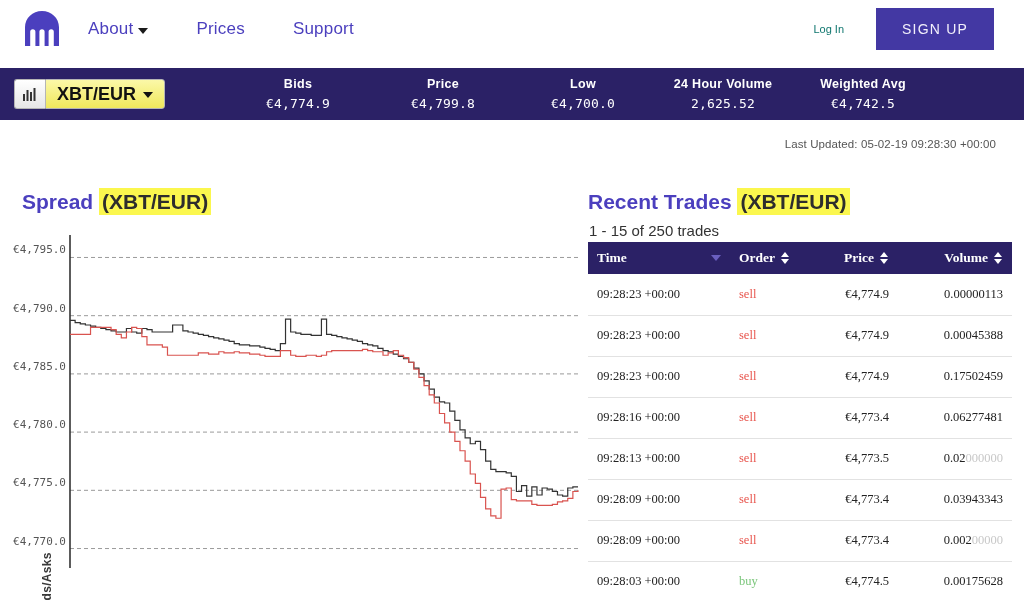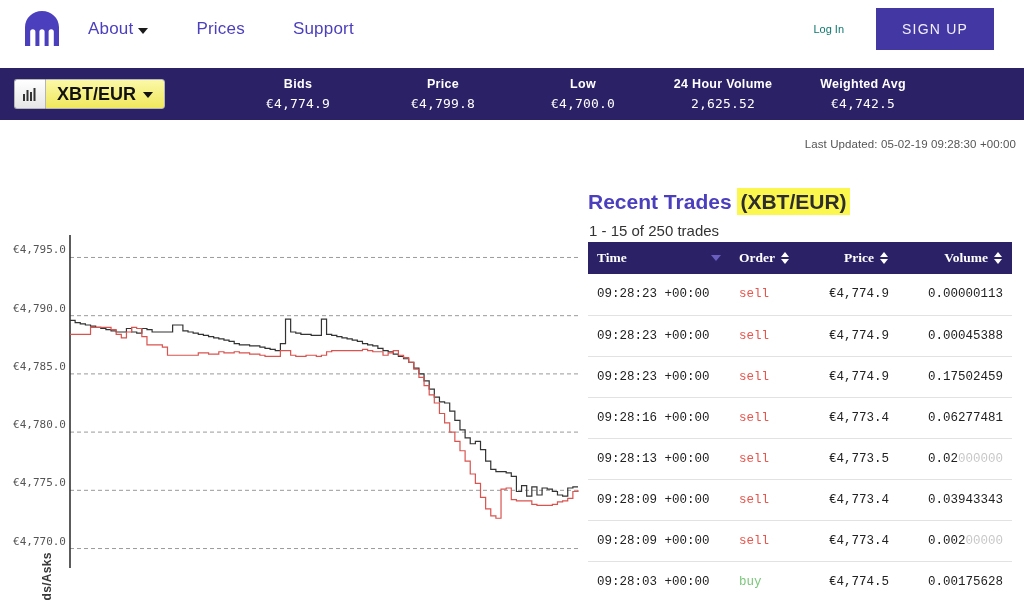--- a/index.html
+++ b/index.html
@@ -58,21 +58,21 @@
   }
   .pair-btn .caret-dn { border-top-color:#111; margin-top:2px; }
   .stats { display:flex; flex:1; justify-content:flex-start; margin-left:58px; }
   .stat { text-align:center; color:#fff; }
   .stat-label { font-size:12.5px; font-weight:700; letter-spacing:.3px; }
   .stat-val { font-size:13px; font-weight:400; margin-top:5px; letter-spacing:.2px;
               font-family:"DejaVu Sans Mono", monospace; }
 
   
   .last-updated {
-    position:absolute; top:138px; right:8px;
+    position:absolute; top:138px; right:28px;
     font-size:11.5px; color:#555; letter-spacing:.1px;
   }
 
   
   .sec-title { position:absolute; font-size:21px; font-weight:700; color:#4b3fbe; white-space:nowrap; }
   .sec-title .hl { background:#fbf74e; color:#2d2d2d; padding:2px 3px; }
   #spread-title { left:22px; top:190px; }
   #trades-title { left:588px; top:190px; }
   .trades-count { position:absolute; left:589px; top:222px; font-size:15px; color:#333; }
 
@@ -105,21 +105,21 @@
   .sort-both i.up   { top:1px;  border-bottom:5px solid #ffffff; }
   .sort-both i.down { top:8px;  border-top:5px solid #ffffff; }
   .sort-down-only {
     display:inline-block; width:0;height:0; margin-left:auto;
     border-left:5px solid transparent;border-right:5px solid transparent;
     border-top:6px solid #6a5fc0;
   }
   table.trades-tbl tbody td {
     height:41px; padding:0 9px; font-size:12.5px; color:#222;
     border-bottom:1px solid #e2e2e2;
-    font-family:Liberation Mono, monospace; white-space:nowrap;
+    font-family:Liberation Serif, serif; white-space:nowrap;
   }
   td.c-price, td.c-vol { text-align:right; }
   .order-sell { color:#e8554d; }
   .order-buy  { color:#7ac67a; }
   .vol-dim { color:#c8c8c8; }
 </style>
 </head>
 <body>
 
 <div id="app">
@@ -181,20 +181,21 @@
       </div>
       <div class="stat" style="width:140px">
         <div class="stat-label">Weighted Avg</div>
         <div class="stat-val">€4,742.5</div>
       </div>
     </div>
   </div>
 
   <div class="last-updated">Last Updated: 05-02-19 09:28:30 +00:00</div>
 
+  <div class="sec-title" id="spread-title"><span>Spread </span><span class="hl">(XBT/EUR)</span></div>
 
   <div id="chart-area">
     <div class="axis-title">Bids/Asks</div>
     <svg id="chart-svg" width="580" height="350" viewBox="0 0 580 350">
         <line x1="70" x2="578" y1="29.464285714285722" y2="29.464285714285722" stroke="#9a9a9a" stroke-width="1" stroke-dasharray="4 3"></line>
         <text x="66" y="25.464285714285722" text-anchor="end" font-size="11" font-family="&quot;DejaVu Sans Mono&quot;, monospace" fill="#555">€4,795.0</text>
         <line x1="70" x2="578" y1="87.67857142857142" y2="87.67857142857142" stroke="#9a9a9a" stroke-width="1" stroke-dasharray="4 3"></line>
         <text x="66" y="83.67857142857142" text-anchor="end" font-size="11" font-family="&quot;DejaVu Sans Mono&quot;, monospace" fill="#555">€4,790.0</text>
         <line x1="70" x2="578" y1="145.89285714285714" y2="145.89285714285714" stroke="#9a9a9a" stroke-width="1" stroke-dasharray="4 3"></line>
         <text x="66" y="141.89285714285714" text-anchor="end" font-size="11" font-family="&quot;DejaVu Sans Mono&quot;, monospace" fill="#555">€4,785.0</text>

